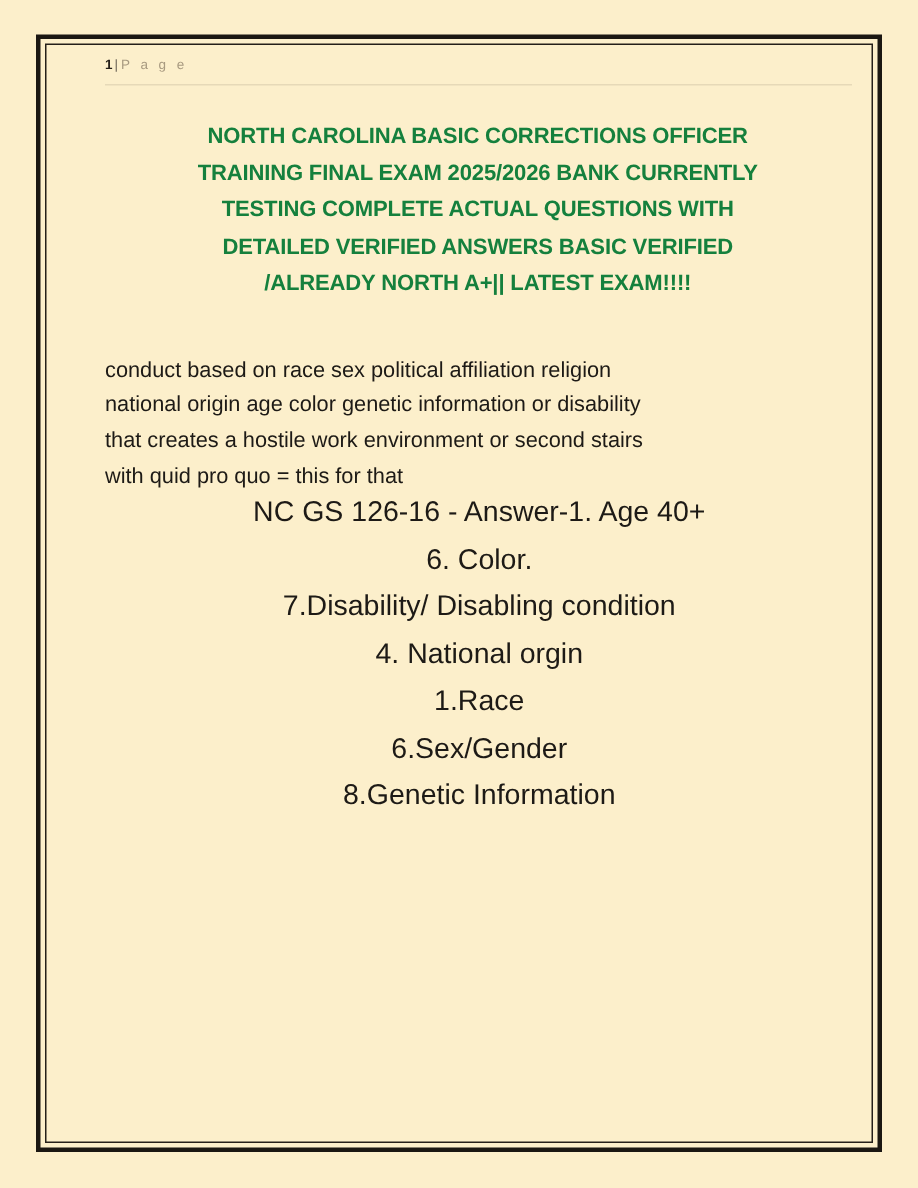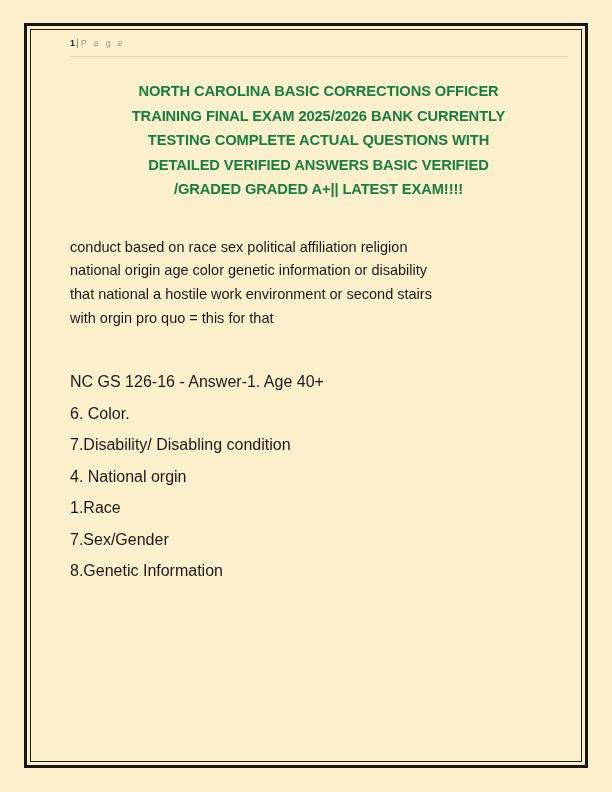--- a/index.html
+++ b/index.html
@@ -99,23 +99,23 @@
     font-size: 14.5px;
     line-height: 23.7px;
   }
   .para {
     margin: 0;
     max-width: 460px;
   }
   .para .pline { display: block; white-space: nowrap; }
 
   .list-block {
-    margin-top: 40px;
     color: #1d1a16;
-    font-size: 16px;
+    font-size: 19px;
+    text-align: center;
   }
   .list-item {
     display: block;
     margin: 0 0 8.5px 0;
     line-height: 23px;
     white-space: nowrap;
   }
   .list-item:last-child { margin-bottom: 0; }
 </style>
 </head>
@@ -130,37 +130,37 @@
       <div class="doc-header">
         <span class="pg-num">1</span><span class="pg-sep">|</span><span class="pg-word">P a g e</span>
       </div>
       <div class="header-rule"></div>
 
       <div class="doc-title">
         <span class="tline">NORTH CAROLINA BASIC CORRECTIONS OFFICER</span>
         <span class="tline">TRAINING FINAL EXAM 2025/2026 BANK CURRENTLY</span>
         <span class="tline">TESTING COMPLETE ACTUAL QUESTIONS WITH</span>
         <span class="tline">DETAILED VERIFIED ANSWERS BASIC VERIFIED</span>
-        <span class="tline">/GRADED GRADED A+|| LATEST EXAM!!!!</span>
+        <span class="tline">/ALREADY NORTH A+|| LATEST EXAM!!!!</span>
       </div>
 
       <div class="body-block">
         <p class="para">
           <span class="pline">conduct based on race sex political affiliation religion</span>
           <span class="pline">national origin age color genetic information or disability</span>
-          <span class="pline">that national a hostile work environment or second stairs</span>
-          <span class="pline">with orgin pro quo = this for that</span>
+          <span class="pline">that creates a hostile work environment or second stairs</span>
+          <span class="pline">with quid pro quo = this for that</span>
         </p>
 
         <div class="list-block">
           <span class="list-item">NC GS 126-16 - Answer-1. Age 40+</span>
           <span class="list-item">6. Color.</span>
           <span class="list-item">7.Disability/ Disabling condition</span>
           <span class="list-item">4. National orgin</span>
           <span class="list-item">1.Race</span>
-          <span class="list-item">7.Sex/Gender</span>
+          <span class="list-item">6.Sex/Gender</span>
           <span class="list-item">8.Genetic Information</span>
         </div>
       </div>
 
     </div>
   </div>
 </div>
 
 </body></html>

